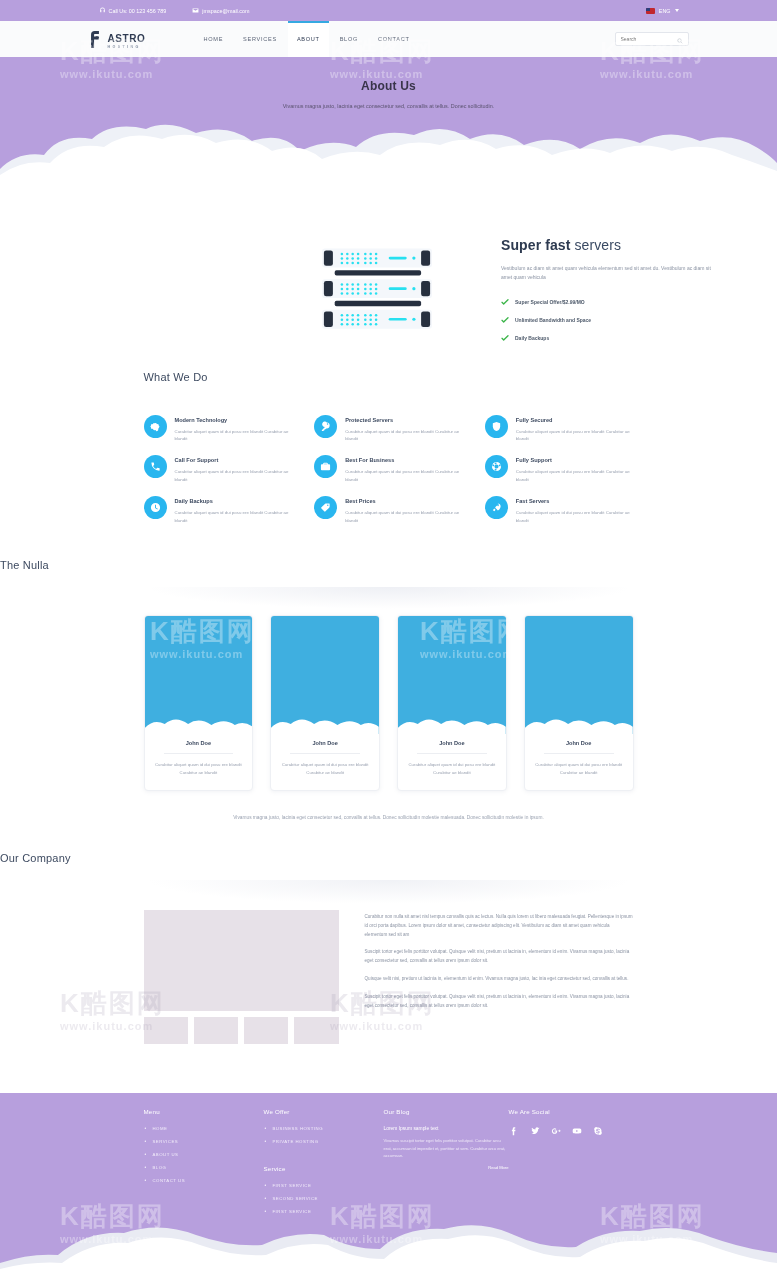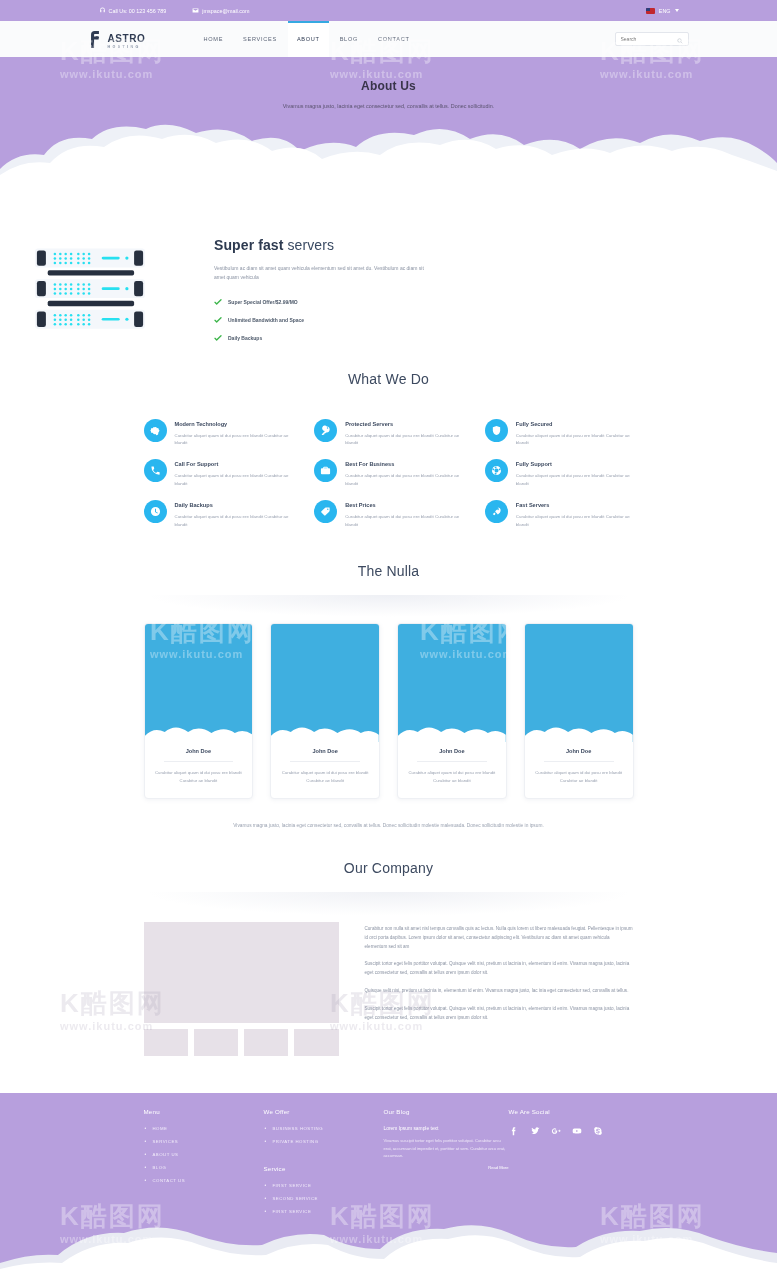--- a/index.html
+++ b/index.html
@@ -61,36 +61,36 @@
   .search svg { width:6px; height:6px; stroke:#98a0ae; fill:none; stroke-width:1.6; flex:none; }
 
   
   .hero { height:128px; background:#b79fdd; position:relative; overflow:hidden;
           padding-top:22px; text-align:center; }
   .hero h1 { font-size:12px; color:#39344a; font-weight:700; letter-spacing:.2px; }
   .hero p { font-size:5.4px; color:#5b5370; margin-top:10px; }
   .clouds { position:absolute; left:0; right:0; bottom:-2px; height:70px; }
 
   
-  .servers { padding:48px 0 0; display:flex; justify-content:flex-start; }
+  .servers { padding:48px 0 0; display:flex; justify-content:flex-end; }
   .servers-inner { width:490px; display:flex; align-items:flex-start; gap:34px; }
   .server-art { width:180px; padding-top:12px; display:flex; justify-content:center; }
   .server-art svg { width:118px; height:90px; }
   .server-copy { flex:1; padding-top:4px; }
   .server-copy h2 { font-size:14px; color:#3a4a63; font-weight:400; letter-spacing:.1px; }
   .server-copy h2 b { font-weight:700; color:#2d3a50; }
   .server-copy .lead { font-size:5px; color:#8b93a3; line-height:1.85; margin-top:11px;
                        max-width:220px; }
   .checks { margin-top:15px; display:flex; flex-direction:column; gap:9px; }
   .check { display:flex; align-items:center; gap:6px; font-size:5px; color:#66707f; }
   .check svg { width:8px; height:8px; flex:none; }
   .check b { color:#4e5a6b; font-weight:700; }
 
   
-  .sec-title { text-align:center; font-size:14px; color:#3d4a60; font-weight:400;
+  .sec-title { font-size:11px; color:#3d4a60; font-weight:400;
                letter-spacing:.2px; }
 
   
   .features { margin-top:28px; display:flex; justify-content:center; }
   .feat-grid { width:490px; display:grid; grid-template-columns:repeat(3,1fr);
                gap:12px 22px; margin-top:32px; }
   .feat { display:flex; gap:8px; }
   .feat-ic { width:23px; height:23px; border-radius:50%; background:#29b6ef;
              display:flex; align-items:center; justify-content:center; flex:none; }
   .feat-ic svg { width:11px; height:11px; fill:#fff; }

